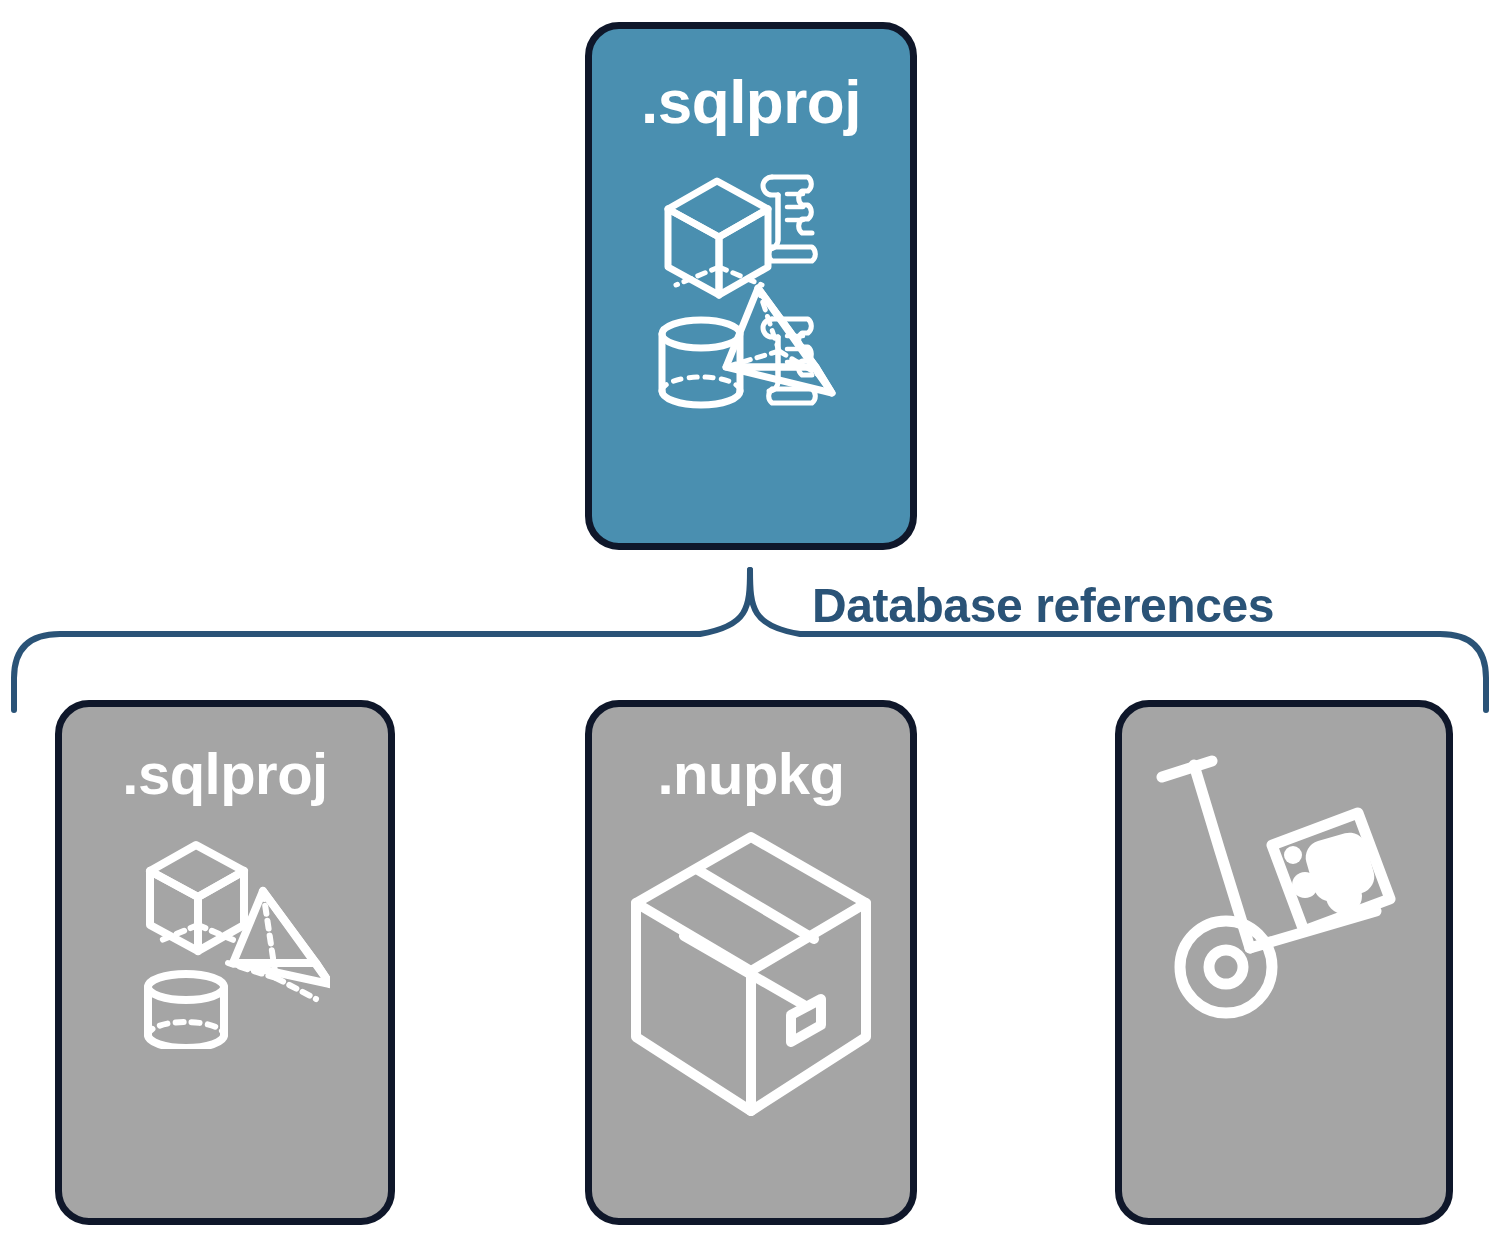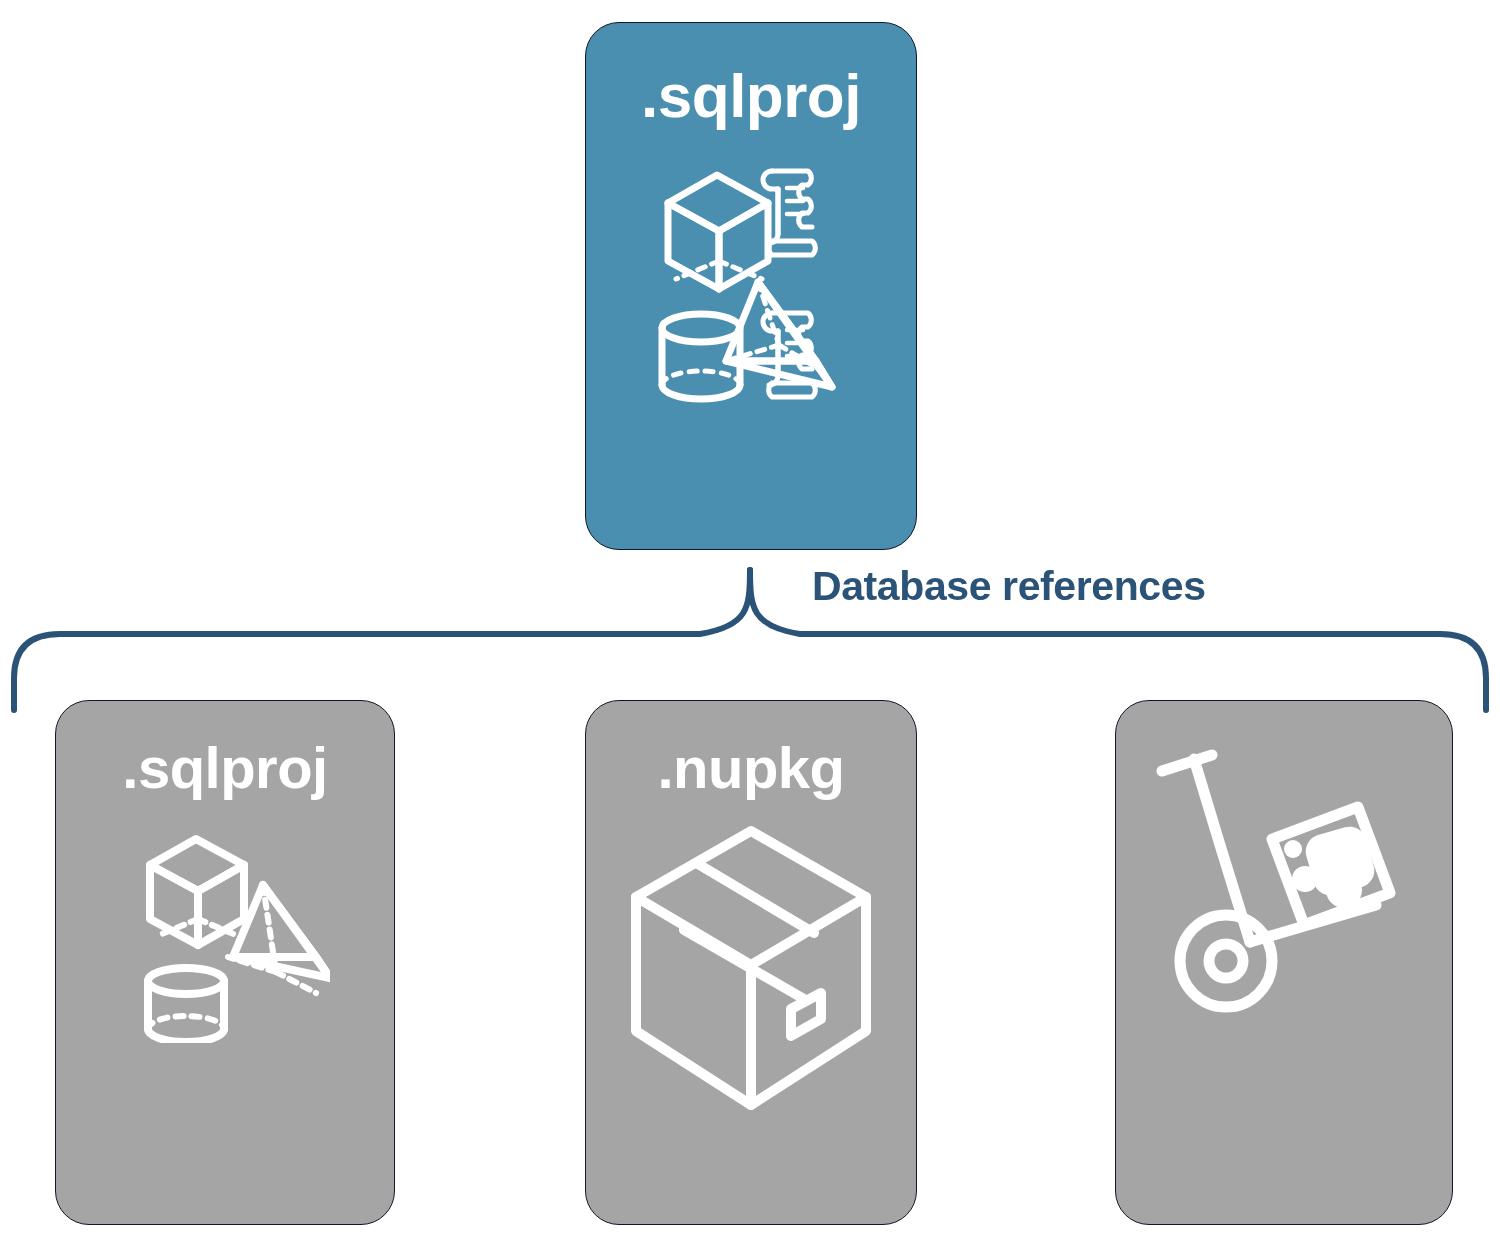--- a/index.html
+++ b/index.html
@@ -15,21 +15,21 @@
     width: 1500px;
     height: 1250px;
     background: #ffffff;
     overflow: hidden;
   }
 
   
   .card {
     position: absolute;
     box-sizing: border-box;
-    border: 1px solid #0f172a;
+    border: 7px solid #0f172a;
     border-radius: 34px;
     display: flex;
     flex-direction: column;
     align-items: center;
   }
   .card.teal  { background: #4A8FB0; }
   .card.gray  { background: #A5A5A5; }
 
   .card-title {
     color: #ffffff;
@@ -71,23 +71,23 @@
     position: absolute;
     left: 0; top: 548px;
     width: 1500px; height: 175px;
     pointer-events: none;
   }
 
   
   #bracket-label {
     position: absolute;
     left: 812px;
-    top: 563px;
+    top: 578px;
     color: #2A5377;
-    font-size: 41px;
+    font-size: 48px;
     font-weight: bold;
     letter-spacing: -0.4px;
     white-space: nowrap;
   }
 </style>
 </head>
 <body>
 
 <div id="canvas">
 

